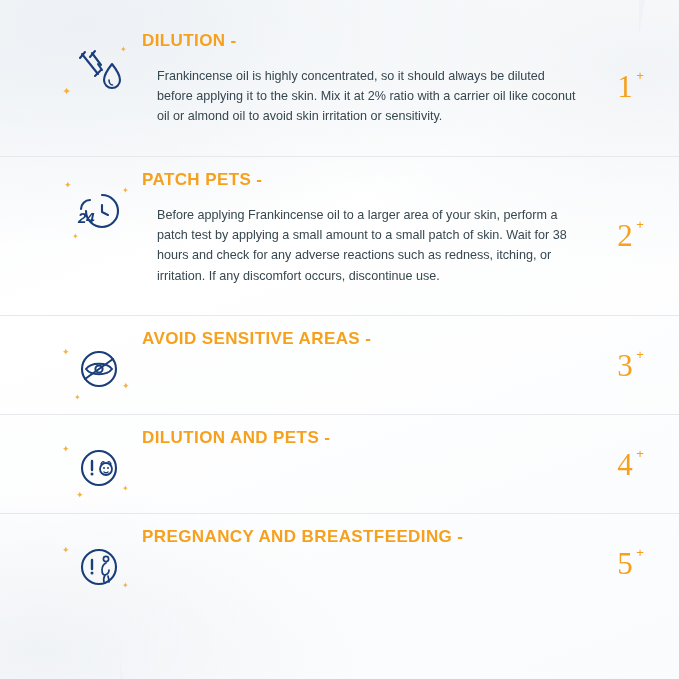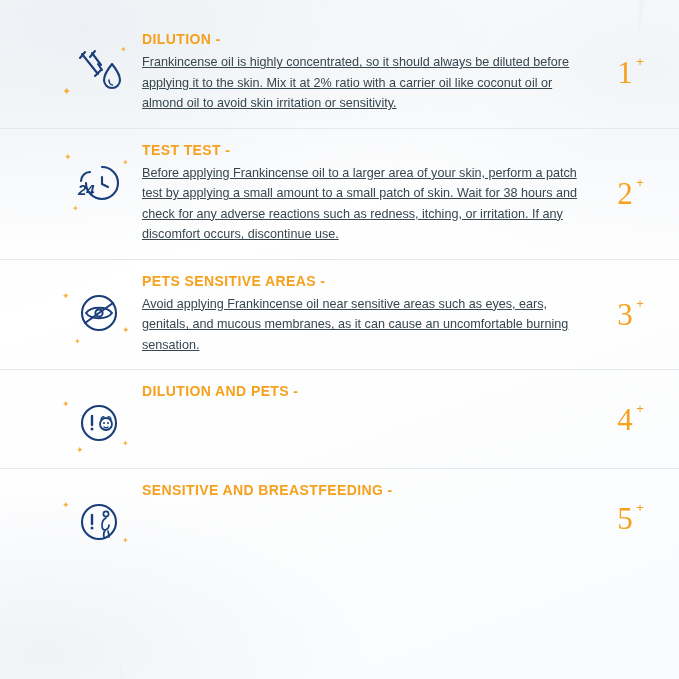--- a/index.html
+++ b/index.html
@@ -70,33 +70,32 @@
   }
   .icon-box svg { display: block; }
 
   .text-col {
     flex: 1 1 auto;
     padding-right: 6px;
     min-width: 0;
   }
   .tip-title {
     color: #f6a11d;
-    font-size: 14px;
+    font-size: 17px;
     font-weight: bold;
     letter-spacing: 0.4px;
     margin: 0 0 5px 0;
     line-height: 1.1;
   }
   .tip-body {
     color: #37474f;
     font-size: 12.6px;
     line-height: 1.62;
-    margin: 0;
+    margin: 15px;
     max-width: 450px;
-    text-decoration: underline;
   }
 
   .num-col {
     width: 56px;
     flex: 0 0 56px;
     display: flex;
     align-items: center;
     justify-content: center;
     position: relative;
     align-self: center;
@@ -170,21 +169,21 @@
           <path d="M34 26 L34 33 L40 36" fill="none" stroke="#1a3e7a" stroke-width="2.1" stroke-linecap="round" stroke-linejoin="round"></path>
           <path d="M13 30 a9 9 0 0 1 9 -9" fill="none" stroke="#1a3e7a" stroke-width="2.1" stroke-linecap="round"></path>
           <text x="10" y="44" font-family="Liberation Sans, sans-serif" font-size="15" font-weight="bold" font-style="italic" fill="#1a3e7a">24</text>
         </svg>
         <span class="sparkle" style="left:-4px; top:2px; font-size:9px;">✦</span>
         <span class="sparkle" style="left:54px; top:8px; font-size:8px;">✦</span>
         <span class="sparkle" style="left:4px; top:54px; font-size:8px;">✦</span>
       </div>
     </div>
     <div class="text-col">
-      <h3 class="tip-title">TEST TEST -</h3>
+      <h3 class="tip-title">PATCH PETS -</h3>
       <p class="tip-body">Before applying Frankincense oil to a larger area of your skin, perform a patch test by applying a small amount to a small patch of skin. Wait for 38 hours and check for any adverse reactions such as redness, itching, or irritation. If any discomfort occurs, discontinue use.</p>
     </div>
     <div class="num-col">
       <span class="num">
         <span>2</span><span class="plus">+</span>
       </span>
     </div>
   </div>
 
   <div class="tip">
@@ -195,22 +194,21 @@
           <path d="M18 31 c5 -7 21 -7 26 0 c-5 7 -21 7 -26 0 z" fill="none" stroke="#1a3e7a" stroke-width="2"></path>
           <circle cx="31" cy="31" r="3.6" fill="none" stroke="#1a3e7a" stroke-width="2"></circle>
           <path d="M17 41 L45 21" stroke="#1a3e7a" stroke-width="2.1" stroke-linecap="round"></path>
         </svg>
         <span class="sparkle" style="left:-6px; top:10px; font-size:9px;">✦</span>
         <span class="sparkle" style="left:54px; top:44px; font-size:9px;">✦</span>
         <span class="sparkle" style="left:6px; top:56px; font-size:8px;">✦</span>
       </div>
     </div>
     <div class="text-col">
-      <h3 class="tip-title">PETS SENSITIVE AREAS -</h3>
-      <p class="tip-body">Avoid applying Frankincense oil near sensitive areas such as eyes, ears, genitals, and mucous membranes, as it can cause an uncomfortable burning sensation.</p>
+      <h3 class="tip-title">AVOID SENSITIVE AREAS -</h3>
     </div>
     <div class="num-col">
       <span class="num">
         <span>3</span><span class="plus">+</span>
       </span>
     </div>
   </div>
 
   <div class="tip">
     <div class="icon-col">
@@ -251,21 +249,21 @@
           <circle cx="38" cy="23" r="2.6" fill="none" stroke="#1a3e7a" stroke-width="1.7"></circle>
           <path d="M38 27 q-4 2 -4 7 q0 5 3 5 q-2 4 -1 7" fill="none" stroke="#1a3e7a" stroke-width="1.7" stroke-linecap="round" stroke-linejoin="round"></path>
           <path d="M37 39 q4 -1 4 -5" fill="none" stroke="#1a3e7a" stroke-width="1.7" stroke-linecap="round"></path>
           <path d="M40 40 q1 4 1 6" fill="none" stroke="#1a3e7a" stroke-width="1.7" stroke-linecap="round"></path>
         </svg>
         <span class="sparkle" style="left:-6px; top:10px; font-size:9px;">✦</span>
         <span class="sparkle" style="left:54px; top:46px; font-size:8px;">✦</span>
       </div>
     </div>
     <div class="text-col">
-      <h3 class="tip-title">SENSITIVE AND BREASTFEEDING -</h3>
+      <h3 class="tip-title">PREGNANCY AND BREASTFEEDING -</h3>
     </div>
     <div class="num-col">
       <span class="num">
         <span>5</span><span class="plus">+</span>
       </span>
     </div>
   </div>
 
 </div>
 

